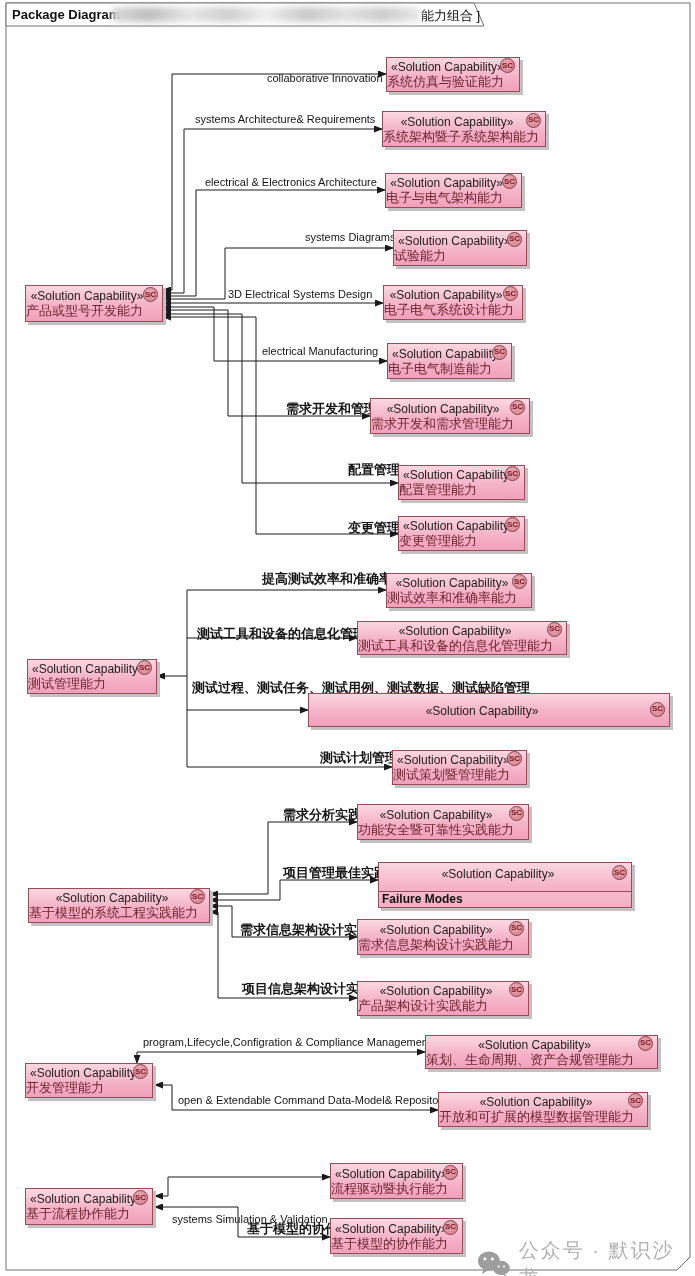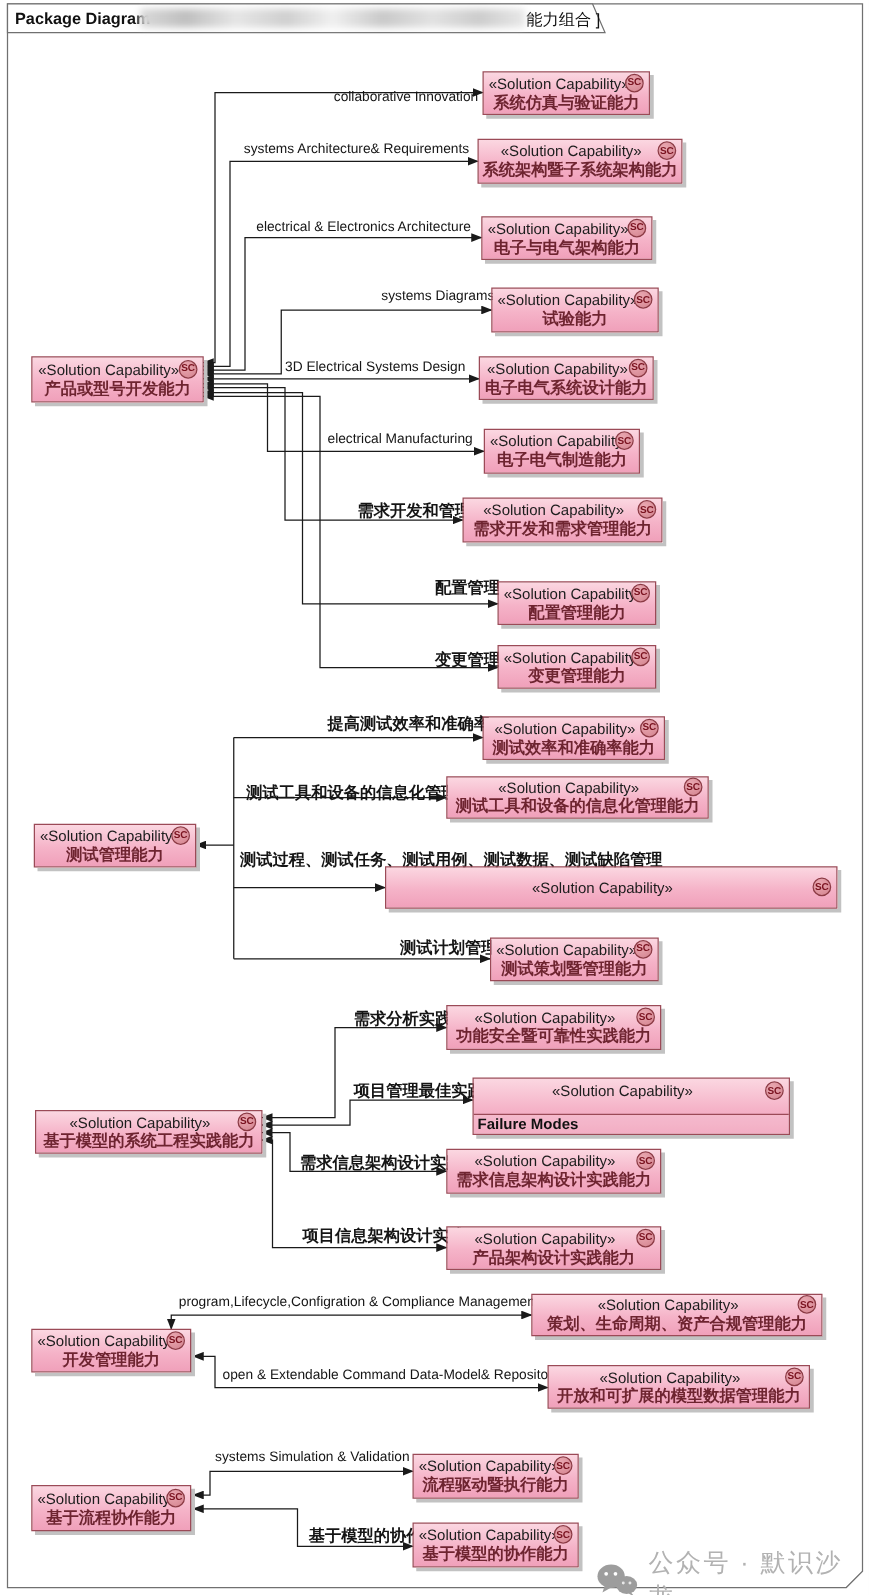--- a/index.html
+++ b/index.html
@@ -18,21 +18,21 @@
     z-index:3;
   }
   .cap-head{position:relative;text-align:center;padding:0 18px 0 4px;line-height:14px;}
   .stereo{font-size:12px;color:#1d1d1d;white-space:nowrap;}
   .sc-badge{
     position:absolute;right:4px;top:-1px;width:15px;height:15px;border-radius:50%;
     background:radial-gradient(circle at 35% 30%,#eaa9b2,#d2828e);
     border:1px solid #8b3a44;color:#7a1320;font-size:8px;font-weight:bold;
     display:flex;align-items:center;justify-content:center;box-sizing:border-box;
   }
-  .cap-name{text-align:center;font-size:13px;font-weight:bold;color:#6e2430;line-height:16px;white-space:nowrap;}
+  .cap-name{font-size:13px;font-weight:normal;color:#6e2430;line-height:16px;white-space:nowrap;}
   .cap-box.has-comp .cap-head{margin-top:3px;}
   .cap-comp{
     margin-top:auto;border-top:1px solid #9b4a57;font-size:12px;font-weight:bold;
     color:#111;padding:0 3px 1px 3px;text-align:left;background:rgba(255,255,255,0.15);
   }
   .edge-label{
     position:absolute;font-size:11px;color:#151515;white-space:nowrap;z-index:2;
   }
   .edge-label.zh{font-size:13px;font-weight:bold;}
   
@@ -291,21 +291,21 @@
     </div>
     <div class="cap-name">基于流程协作能力</div>
   </div>
       <div class="cap-box" style="left: 330px; top: 1163px; width: 133px; height: 36px;">
     <div class="cap-head">
       <span class="stereo">«Solution Capability»</span>
       <span class="sc-badge">SC</span>
     </div>
     <div class="cap-name">流程驱动暨执行能力</div>
   </div>
-      <span class="edge-label" style="left: 172px; top: 1160px;">systems Simulation &amp; Validation</span>
+      <span class="edge-label" style="left: 172px; top: 1213px;">systems Simulation &amp; Validation</span>
       <div class="cap-box" style="left: 330px; top: 1218px; width: 133px; height: 36px;">
     <div class="cap-head">
       <span class="stereo">«Solution Capability»</span>
       <span class="sc-badge">SC</span>
     </div>
     <div class="cap-name">基于模型的协作能力</div>
   </div>
       <span class="edge-label zh" style="left: 247px; top: 1220px;">基于模型的协作</span>
     </div>
 

